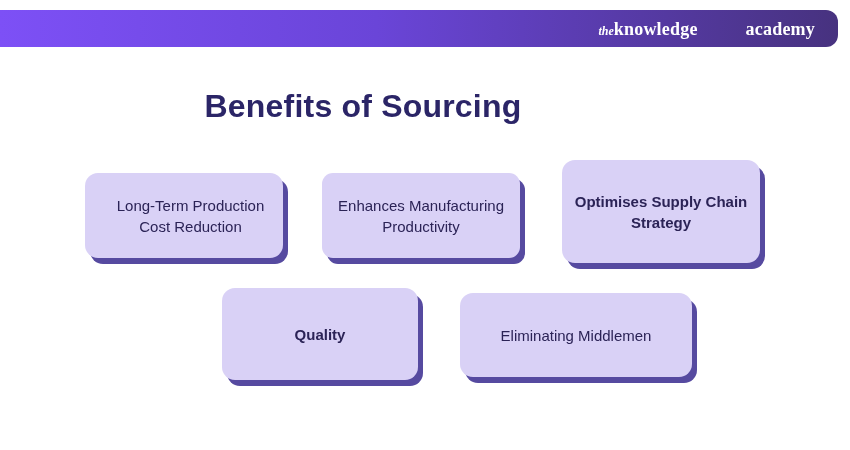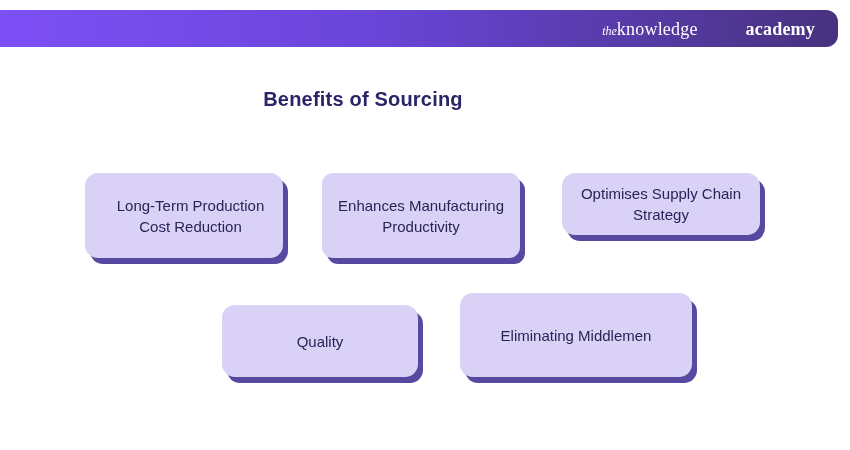--- a/index.html
+++ b/index.html
@@ -27,62 +27,62 @@
   }
   .logo {
     color: #ffffff;
     font-family: "Liberation Serif", "DejaVu Serif", serif;
     white-space: nowrap;
     line-height: 1;
   }
   .logo .the {
     font-style: italic;
     font-size: 12px;
-    font-weight: 400;
+    font-weight: 700;
   }
   .logo .knowledge {
     font-size: 18px;
-    font-weight: 400;
+    font-weight: 700;
     letter-spacing: 0.2px;
     margin-top: 36px;
   }
   .logo .academy {
     font-size: 18px;
     font-weight: 700;
     letter-spacing: 0.2px;
     margin-left: 48px;
   }
   .page-title {
     position: absolute;
     top: 88px; left: 0;
     width: 726px;
     text-align: center;
-    font-size: 20px;
+    font-size: 32px;
     font-weight: 700;
     color: #2b2567;
     letter-spacing: 0.2px;
   }
   .benefit-card {
     position: absolute;
     background: #d9d1f6;
     border-radius: 13px;
     box-shadow: 5px 6px 0 #564aa0;
     display: flex;
     align-items: center;
     justify-content: center;
     text-align: center;
     color: #2b2356;
     font-size: 15px;
     line-height: 1.4;
     padding: 0 12px;
   }
   .card-1 { left: 85px;  top: 173px; width: 198px; height: 85px; padding-left: 25px; }
   .card-2 { left: 322px; top: 173px; width: 198px; height: 85px; border-radius: 11px; }
-  .card-3 { left: 562px; top: 173px; width: 198px; height: 62px; }
-  .card-4 { left: 222px; top: 305px; width: 196px; height: 72px; }
+  .card-3 { left: 562px; top: 160px; width: 198px; height: 103px; font-weight: bold; }
+  .card-4 { left: 222px; top: 288px; width: 196px; height: 92px; font-weight: bold; }
   .card-5 { left: 460px; top: 293px; width: 232px; height: 84px; }
 </style>
 </head>
 <body>
 
 <div class="canvas">
 
   <div class="header-bar">
     <div class="logo">
       <span class="the">the</span><span class="knowledge">knowledge</span><span class="academy">academy</span>

